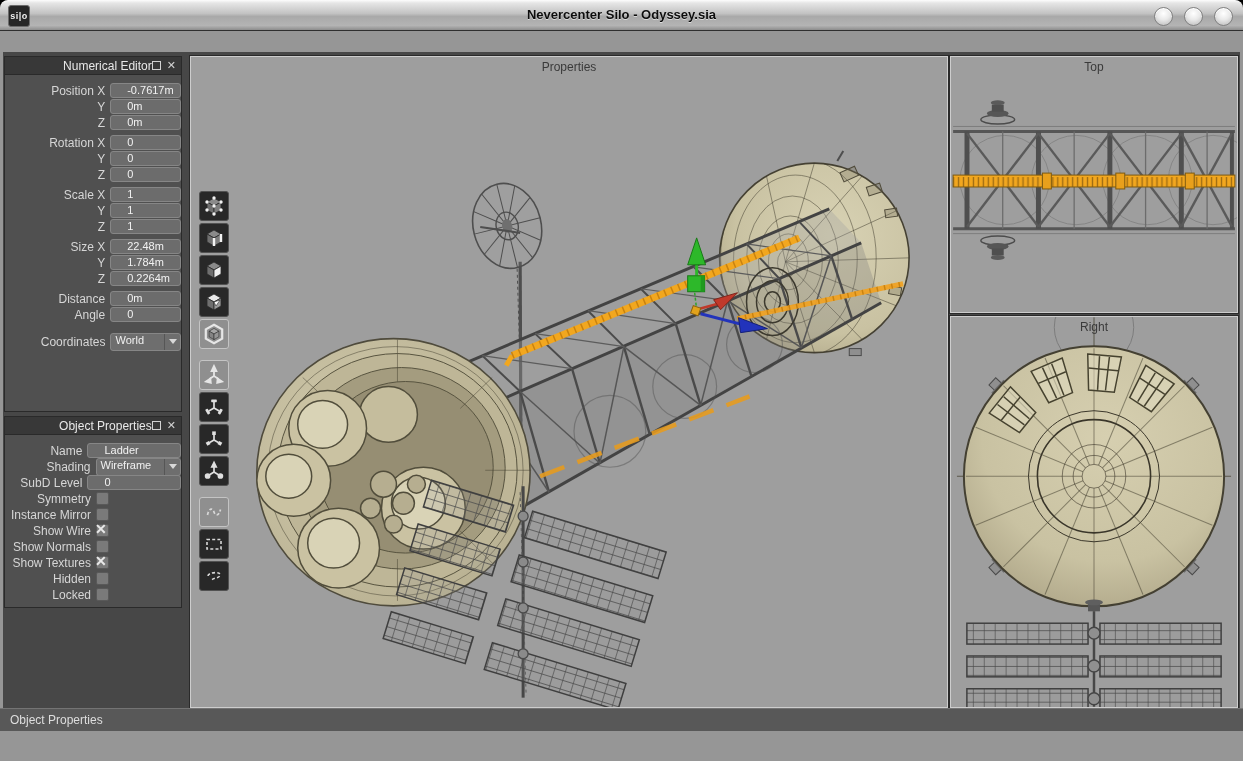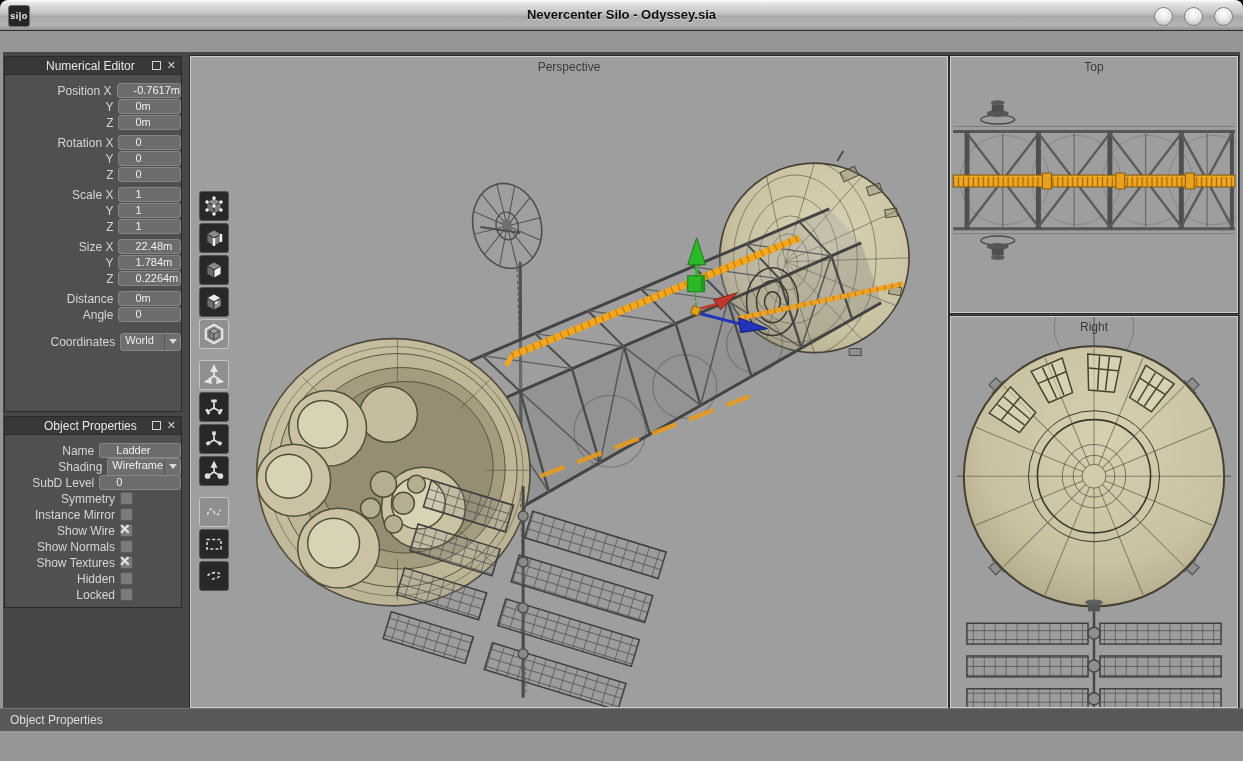--- a/index.html
+++ b/index.html
@@ -22,25 +22,25 @@
     background:linear-gradient(#606060,#515151);border-bottom:1px solid #3a3a3a;padding-left:5px;}
   .menu-item{padding:0 12px;font-size:12.5px;color:#e4e4e4;line-height:22px;cursor:pointer;}
   
   .content{position:absolute;top:52px;left:3px;right:3px;height:656px;background:#474747;}
   
   .leftcol{position:absolute;left:0;top:0;width:184px;height:100%;background:#474747;}
   .panel{position:absolute;left:1px;width:178px;background:#505050;border:1px solid #2a2a2a;box-sizing:border-box;}
   .panel-numed{top:4px;height:356px;}
   .panel-objprops{top:364px;height:192px;}
   .phead{height:17px;background:#383838;display:flex;align-items:center;border-bottom:1px solid #2a2a2a;}
-  .ph-title{flex:1;text-align:center;font-size:12px;color:#e8e8e8;padding-left:24px;}
+  .ph-title{flex:1;text-align:right;font-size:12px;color:#e8e8e8;padding-left:24px;}
   .ph-icons{display:flex;align-items:center;gap:6px;padding-right:5px;}
   .pbox{width:7px;height:7px;border:1.6px solid #d2d2d2;display:inline-block;cursor:pointer;}
   .px{color:#d2d2d2;font-size:11px;line-height:11px;cursor:pointer;}
-  .pbody{padding-top:8px;margin-left:24px;}
+  .pbody{padding-top:8px;}
   .prow{display:flex;align-items:center;margin-bottom:1px;height:15px;}
   .plabel{text-align:right;padding-right:5px;font-size:12px;color:#d6d6d6;white-space:nowrap;}
   .pfield{height:13px;background:#6c6c6c;border:1px solid #868686;border-radius:3px;
     font-size:11px;line-height:13px;color:#f2f2f2;padding-left:16px;box-sizing:content-box;cursor:text;}
   .pdd{height:16px;background:#6e6e6e;border:1px solid #868686;border-radius:3px;display:flex;align-items:flex-start;cursor:pointer;}
   .pdd-val{flex:1;padding-left:4px;font-size:11px;color:#f0f0f0;}
   .pdd-arrow{width:15px;align-self:stretch;border-left:1px solid #565656;display:flex;align-items:center;justify-content:center;}
   .tri{width:0;height:0;border-left:4px solid transparent;border-right:4px solid transparent;border-top:5px solid #d8d8d8;}
   .pcb{width:11px;height:11px;background:#7a7a7a;border:1px solid #595959;border-radius:2px;position:relative;cursor:pointer;}
   .pcb .mark{position:absolute;left:-2px;top:-4px;font-size:14px;font-weight:bold;color:#e9e9e9;}
@@ -226,21 +226,21 @@
             </div>
             <div class="prow">
               <span class="plabel" style="width: 86px;">Locked</span>
               <div class="pcb"></div>
             </div>
           </div>
       </div>
     </div>
 
     <div class="viewport vp-main">
-      <div class="vp-label">Perspective</div>
+      <div class="vp-label">Properties</div>
       <div class="vtoolbar" id="vtoolbar">
           <div class="vtb-group">
             <div class="vbtn">
               <svg viewBox="0 0 22 22" width="22" height="22">
                 <g stroke="#2a2a2a" stroke-width="0.8">
                   <path d="M11 3 L18 7 L11 11 L4 7 Z" fill="#8a8a8a"></path>
                   <path d="M4 7 L11 11 L11 19 L4 15 Z" fill="#6f6f6f"></path>
                   <path d="M11 11 L18 7 L18 15 L11 19 Z" fill="#7d7d7d"></path>
                 </g>
                 <circle cx="11" cy="3" r="1.7" fill="#f2f2f2"></circle>

